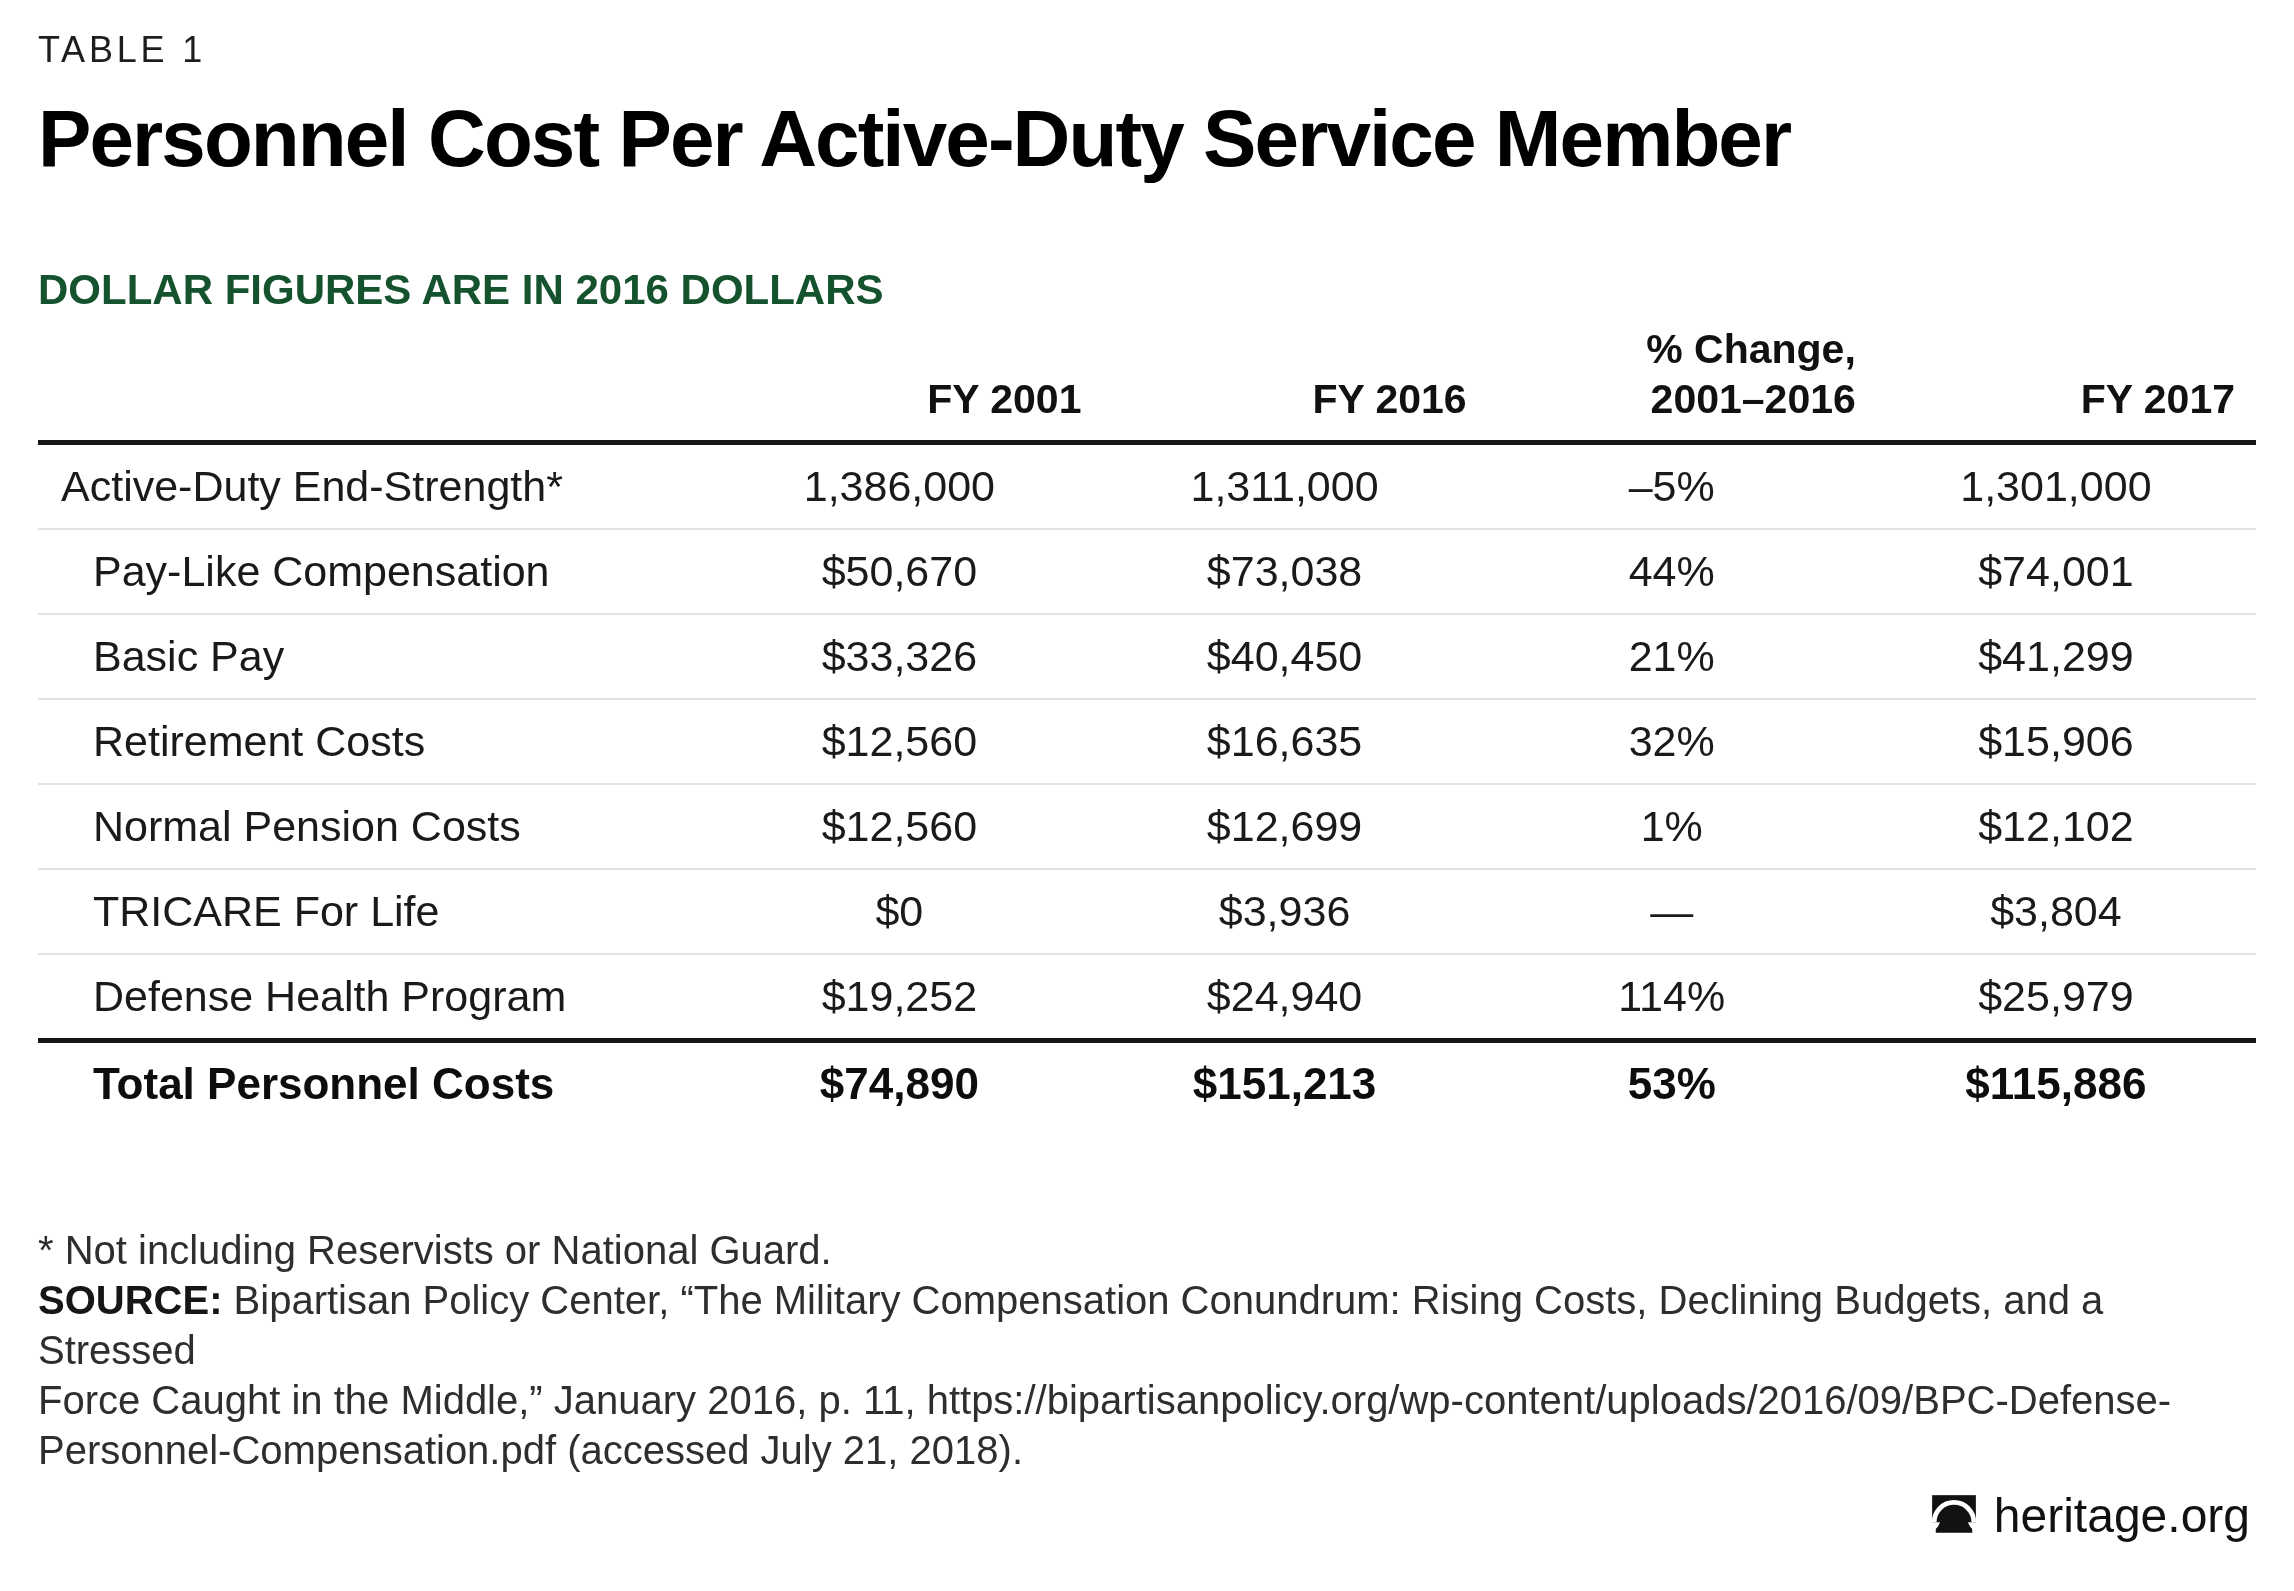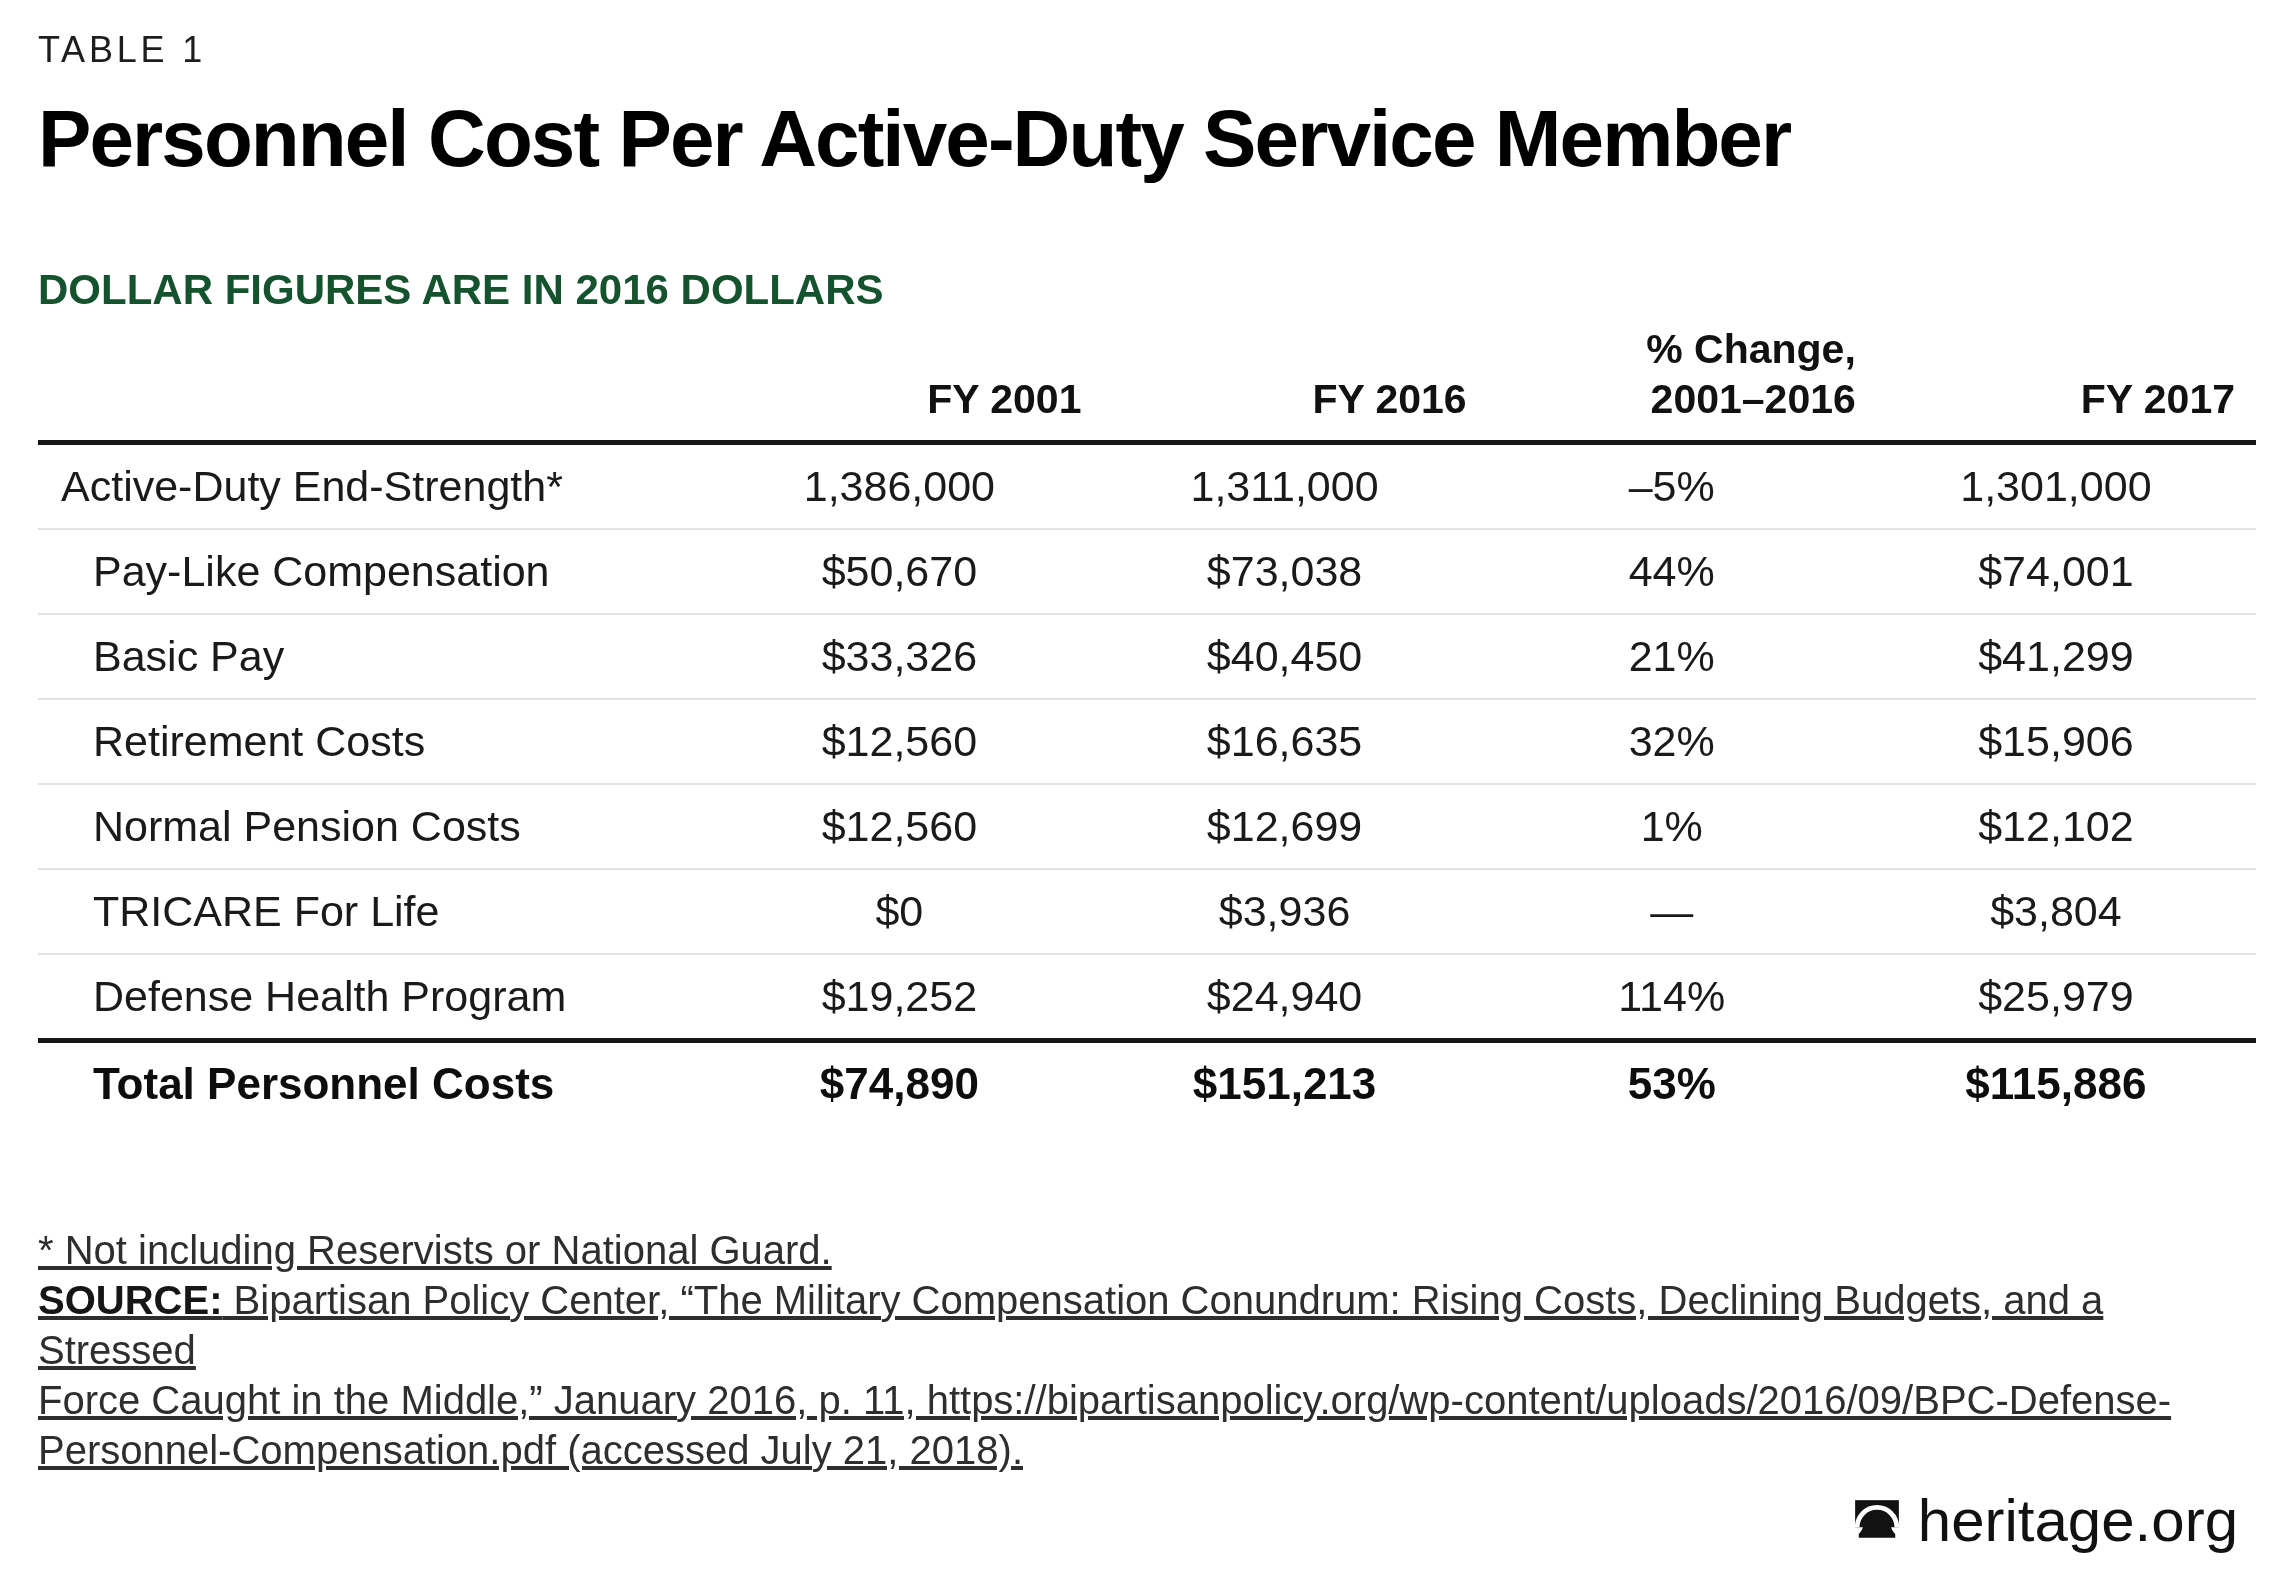--- a/index.html
+++ b/index.html
@@ -41,29 +41,29 @@
   }
   td.label{text-align:left;padding-left:23px;padding-right:0;}
   tbody tr{border-bottom:2.9px solid #e2e2e2;}
   tbody tr.sub td.label{padding-left:55px;}
   tbody tr.last-sub{border-bottom:5.7px solid #161616;}
   tbody tr.total{border-bottom:none;font-weight:700;}
   tbody tr.total td{font-size:44px;color:#0d0d0d;}
   tbody tr.total td.label{padding-left:55px;}
 
   .notes{
-    margin-top:99px;font-size:40px;line-height:50px;color:#2e2e2e;text-decoration:underline;
+    margin-top:99px;font-size:40px;line-height:50px;color:#2e2e2e;
   }
   .notes .line{display:block;}
   .src-label{font-weight:700;color:#161616;}
 
   .brand{
-    position:absolute;right:56px;top:1491px;
+    position:absolute;right:44px;top:1491px;
     display:flex;align-items:center;gap:15.3px;
-    font-size:60px;color:#111;line-height:1;
+    font-size:48px;color:#111;line-height:1;
   }
   .bell{display:block;}
 </style>
 </head>
 <body>
 
 <div class="page">
 
   <div class="table-label">TABLE 1</div>
   <div class="title">Personnel Cost Per Active-Duty Service Member</div>

